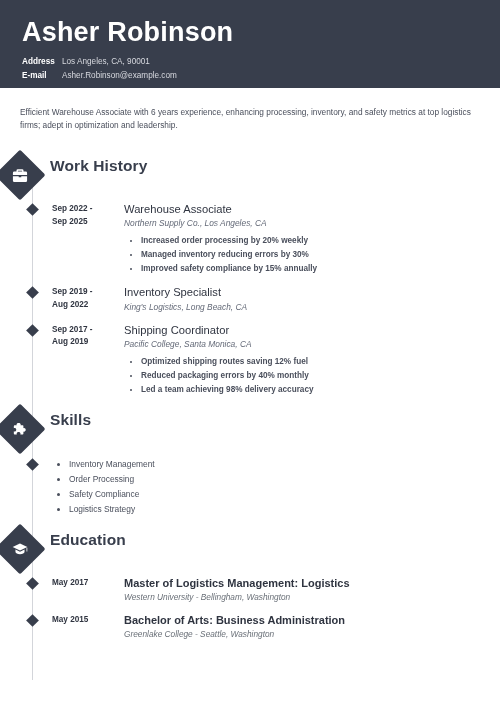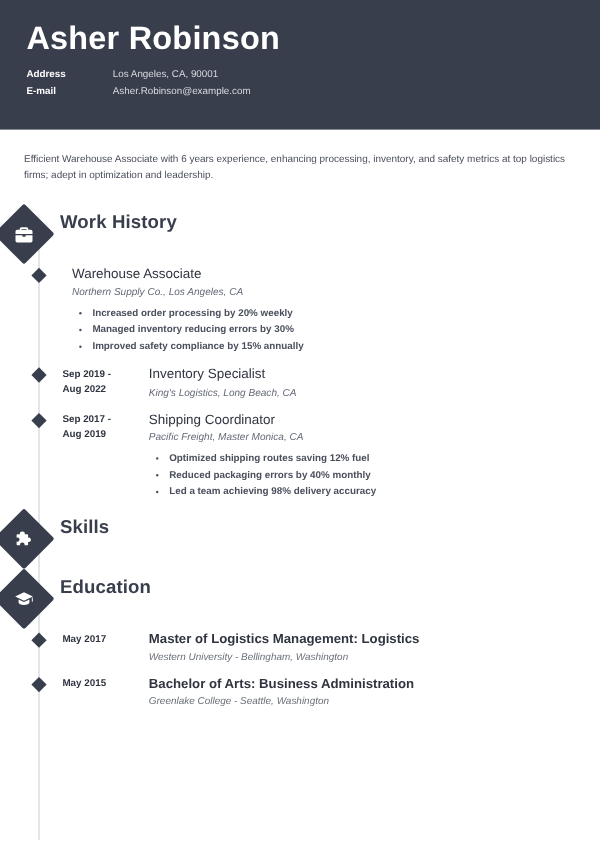--- a/index.html
+++ b/index.html
@@ -12,40 +12,39 @@
     height: 707px;
     font-family: "Liberation Sans", sans-serif;
     color: #3a3f4c;
     overflow: hidden;
     position: relative;
   }
 
   
   .header {
     background: #383e4c;
-    height: 108px;
+    height: 88px;
     box-sizing: border-box;
     padding: 18px 0 0 22px;
     color: #ffffff;
   }
   .name {
     font-size: 27px;
     font-weight: bold;
     letter-spacing: 0.2px;
     line-height: 1.05;
     margin: 0 0 9px 0;
     color: #ffffff;
   }
   .contact-row {
     display: flex;
     align-items: flex-end;
     font-size: 8.2px;
     line-height: 1.62;
     white-space: nowrap;
-    gap: 32px;
   }
   .contact-label {
     font-weight: bold;
     color: #ffffff;
     min-width: 34px;
   }
   .contact-value {
     color: #d7d9df;
     margin-left: 6px;
     font-weight: normal;
@@ -230,20 +229,24 @@
           <path d="M2 12.6V19a2 2 0 0 0 2 2h16a2 2 0 0 0 2-2v-6.4h-8.2v1.6h-3.6v-1.6H2z"></path>
         </svg>
       </div>
       <div class="section-title">Work History</div>
     </div>
 
     <div class="entry">
       <div class="entry-marker">
           <div class="mini-diamond"></div>
         </div>
+      <div class="entry-date">
+        <div>Sep 2022 -</div>
+        <div>Sep 2025</div>
+      </div>
       <div class="entry-main">
         <div class="entry-title">Warehouse Associate</div>
         <div class="entry-sub">Northern Supply Co., Los Angeles, CA</div>
         <ul class="bullets">
           <li>Increased order processing by 20% weekly</li>
           <li>Managed inventory reducing errors by 30%</li>
           <li>Improved safety compliance by 15% annually</li>
         </ul>
       </div>
     </div>
@@ -265,40 +268,53 @@
     <div class="entry">
       <div class="entry-marker">
           <div class="mini-diamond"></div>
         </div>
       <div class="entry-date">
         <div>Sep 2017 -</div>
         <div>Aug 2019</div>
       </div>
       <div class="entry-main">
         <div class="entry-title">Shipping Coordinator</div>
-        <div class="entry-sub">Pacific Freight, Master Monica, CA</div>
+        <div class="entry-sub">Pacific College, Santa Monica, CA</div>
         <ul class="bullets">
           <li>Optimized shipping routes saving 12% fuel</li>
           <li>Reduced packaging errors by 40% monthly</li>
           <li>Led a team achieving 98% delivery accuracy</li>
         </ul>
       </div>
     </div>
   </div>
 
   <div class="section">
     <div class="section-head">
       <div class="diamond-badge">
         <svg width="17" height="17" viewBox="0 0 24 24" fill="#ffffff" aria-hidden="true">
           <path d="M10.3 2.4c1.5 0 2.7 1 2.7 2.3 0 .4-.1.7-.3 1h3.1c.6 0 1 .4 1 1v3.1c.3-.2.6-.3 1-.3 1.3 0 2.3 1.2 2.3 2.7s-1 2.7-2.3 2.7c-.4 0-.7-.1-1-.3v3.1c0 .6-.4 1-1 1h-3.4c.2-.3.3-.7.3-1.1 0-1.3-1.2-2.3-2.7-2.3s-2.7 1-2.7 2.3c0 .4.1.8.3 1.1H4.3c-.6 0-1-.4-1-1v-3.4c.3.2.7.3 1.1.3 1.3 0 2.3-1.2 2.3-2.7S5.7 9.5 4.4 9.5c-.4 0-.8.1-1.1.3V6.7c0-.6.4-1 1-1h3.1c-.2-.3-.3-.6-.3-1 0-1.3 1.2-2.3 2.7-2.3z"></path>
         </svg>
       </div>
       <div class="section-title">Skills</div>
     </div>
 
+    <div class="skills-entry">
+      <div class="entry-marker">
+          <div class="mini-diamond"></div>
+        </div>
+      <div class="entry-main" style="padding-left:2px;">
+        <ul class="skills-list">
+          <li>Inventory Management</li>
+          <li>Order Processing</li>
+          <li>Safety Compliance</li>
+          <li>Logistics Strategy</li>
+        </ul>
+      </div>
+    </div>
   </div>
 
   <div class="section">
     <div class="section-head">
       <div class="diamond-badge">
         <svg width="17" height="17" viewBox="0 0 24 24" fill="#ffffff" aria-hidden="true">
           <path d="M12 3.2 1.6 8.2 12 13.2l10.4-5z"></path>
           <path d="M5.6 11.8v3.6c0 1.7 2.9 3 6.4 3s6.4-1.3 6.4-3v-3.6L12 14.9z"></path>
           <path d="M21.2 9.4v5.1h1.1V9.4z"></path>
         </svg>

